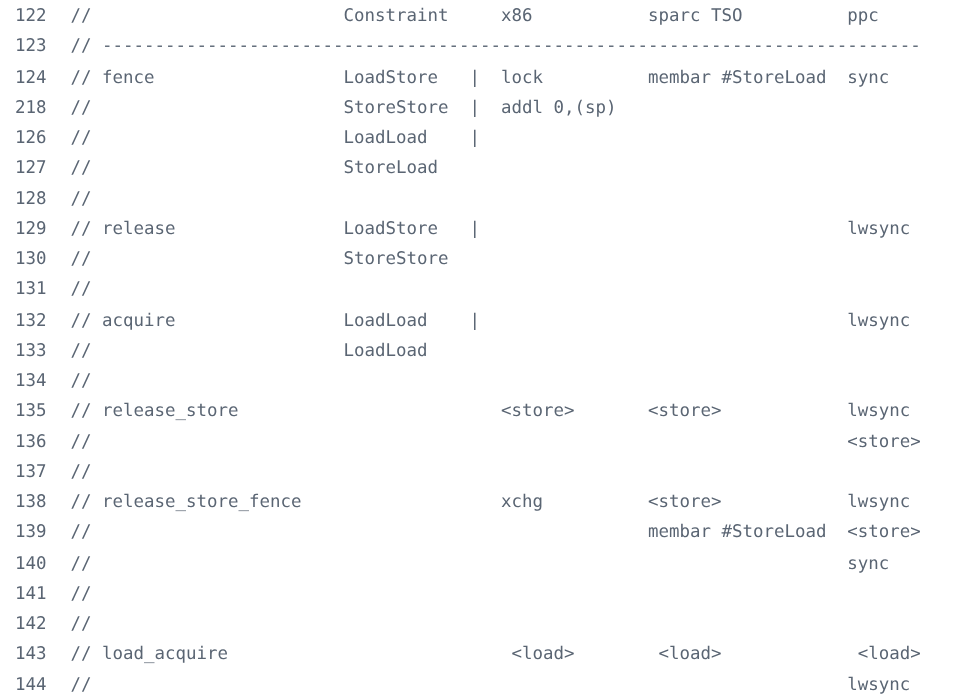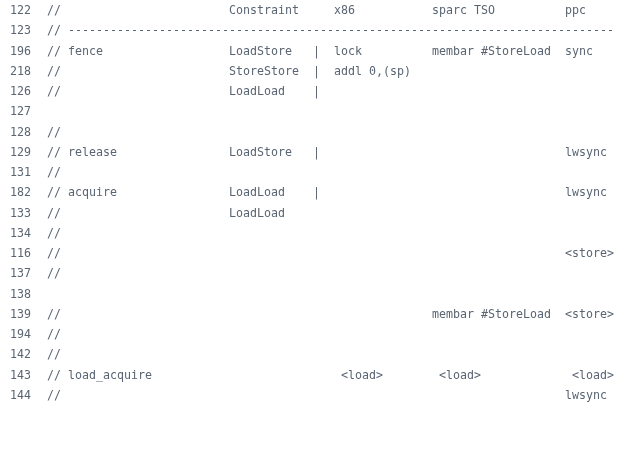--- a/index.html
+++ b/index.html
@@ -47,92 +47,106 @@
     <span class="line-number">122</span>
     <span class="line-text">//                        Constraint     x86           sparc TSO          ppc</span>
   </div>
 
   <div class="code-line">
     <span class="line-number">123</span>
     <span class="line-text">// ------------------------------------------------------------------------------</span>
   </div>
 
   <div class="code-line">
-    <span class="line-number">196</span>
+    <span class="line-number">124</span>
     <span class="line-text">// fence                  LoadStore   |  lock          membar #StoreLoad  sync</span>
   </div>
 
   <div class="code-line">
     <span class="line-number">218</span>
     <span class="line-text">//                        StoreStore  |  addl 0,(sp)</span>
   </div>
 
   <div class="code-line">
     <span class="line-number">126</span>
     <span class="line-text">//                        LoadLoad    |</span>
   </div>
 
   <div class="code-line">
     <span class="line-number">127</span>
+    <span class="line-text">//                        StoreLoad</span>
   </div>
 
   <div class="code-line">
     <span class="line-number">128</span>
     <span class="line-text">//</span>
   </div>
 
   <div class="code-line">
     <span class="line-number">129</span>
     <span class="line-text">// release                LoadStore   |                                   lwsync</span>
   </div>
 
+  <div class="code-line">
+    <span class="line-number">130</span>
+    <span class="line-text">//                        StoreStore</span>
+  </div>
 
   <div class="code-line">
     <span class="line-number">131</span>
     <span class="line-text">//</span>
   </div>
 
   <div class="code-line">
-    <span class="line-number">182</span>
+    <span class="line-number">132</span>
     <span class="line-text">// acquire                LoadLoad    |                                   lwsync</span>
   </div>
 
   <div class="code-line">
     <span class="line-number">133</span>
     <span class="line-text">//                        LoadLoad</span>
   </div>
 
   <div class="code-line">
     <span class="line-number">134</span>
     <span class="line-text">//</span>
   </div>
 
+  <div class="code-line">
+    <span class="line-number">135</span>
+    <span class="line-text">// release_store                         &lt;store&gt;       &lt;store&gt;            lwsync</span>
+  </div>
 
   <div class="code-line">
-    <span class="line-number">116</span>
+    <span class="line-number">136</span>
     <span class="line-text">//                                                                        &lt;store&gt;</span>
   </div>
 
   <div class="code-line">
     <span class="line-number">137</span>
     <span class="line-text">//</span>
   </div>
 
   <div class="code-line">
     <span class="line-number">138</span>
+    <span class="line-text">// release_store_fence                   xchg          &lt;store&gt;            lwsync</span>
   </div>
 
   <div class="code-line">
     <span class="line-number">139</span>
     <span class="line-text">//                                                     membar #StoreLoad  &lt;store&gt;</span>
   </div>
 
+  <div class="code-line">
+    <span class="line-number">140</span>
+    <span class="line-text">//                                                                        sync</span>
+  </div>
 
   <div class="code-line">
-    <span class="line-number">194</span>
+    <span class="line-number">141</span>
     <span class="line-text">//</span>
   </div>
 
   <div class="code-line">
     <span class="line-number">142</span>
     <span class="line-text">//</span>
   </div>
 
   <div class="code-line">
     <span class="line-number">143</span>

